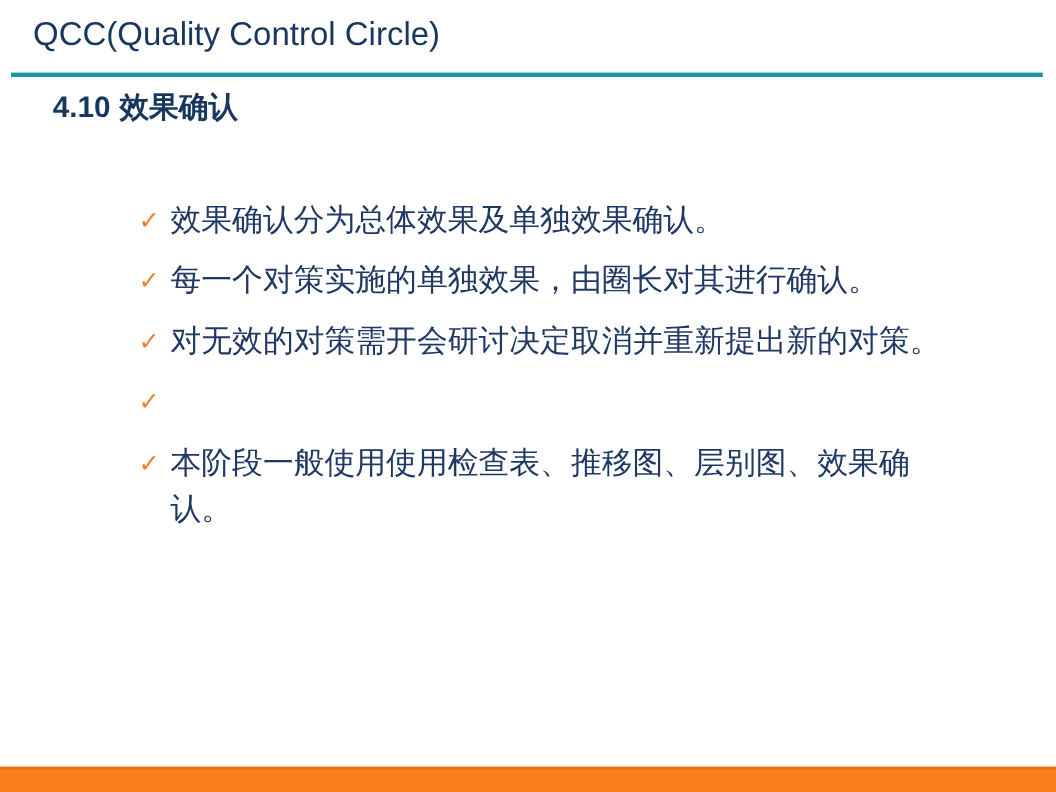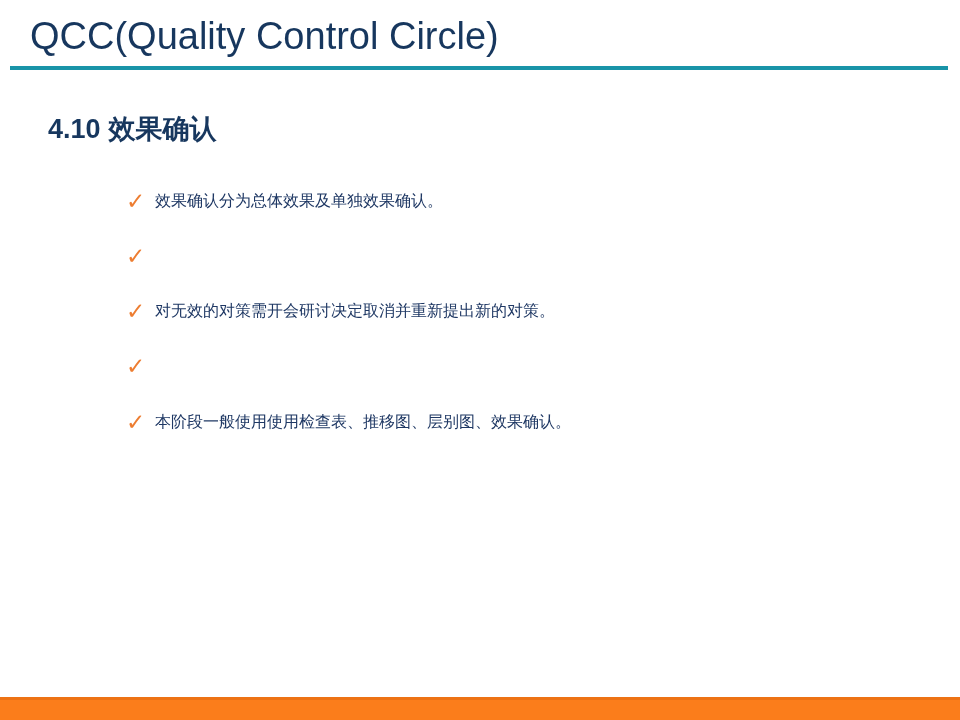--- a/index.html
+++ b/index.html
@@ -13,39 +13,39 @@
     height: 720px;
     background: #ffffff;
     overflow: hidden;
     font-family: "Liberation Sans", sans-serif;
   }
   .slide-title {
     position: absolute;
     left: 30px;
     top: 17px;
     font-family: "Liberation Sans", sans-serif;
-    font-size: 38px;
+    font-size: 30px;
     font-weight: 400;
     letter-spacing: 0px;
     color: #17375E;
     white-space: nowrap;
     line-height: 1;
   }
   .title-rule {
     position: absolute;
     left: 10px;
     top: 66px;
     width: 938px;
     height: 4px;
     background: #1994A8;
   }
   .section-heading {
     position: absolute;
     left: 48px;
-    top: 112px;
+    top: 80px;
     color: #17375E;
     font-size: 27px;
     font-weight: 700;
     line-height: 34px;
     white-space: nowrap;
   }
   .section-heading .num {
     font-family: "Liberation Sans", sans-serif;
   }
   .section-heading .cn {
@@ -66,21 +66,21 @@
   .bullet:last-child { margin-bottom: 0; }
   .bullet .check {
     flex: 0 0 29px;
     color: #ED7D31;
     font-size: 23px;
     line-height: 42px;
     font-family: "DejaVu Sans", sans-serif;
   }
   .bullet .btext {
     font-family: "Liberation Serif", serif;
-    font-size: 16px;
+    font-size: 28px;
     line-height: 42px;
     color: #1F3864;
   }
   .bullet .btext .qcc {
     font-family: "Liberation Sans", sans-serif;
     font-weight: 700;
   }
   .bullet-4-extra-gap { margin-bottom: 14px; }
   .bottom-bar {
     position: absolute;
@@ -108,20 +108,21 @@
 
   <div class="bullets">
 
     <div class="bullet">
       <span class="check">✓</span>
       <span class="btext">效果确认分为总体效果及单独效果确认。</span>
     </div>
 
     <div class="bullet">
       <span class="check">✓</span>
+      <span class="btext">每一个对策实施的单独效果，由圈长对其进行确认。</span>
     </div>
 
     <div class="bullet">
       <span class="check">✓</span>
       <span class="btext">对无效的对策需开会研讨决定取消并重新提出新的对策。</span>
     </div>
 
     <div class="bullet bullet-4-extra-gap">
       <span class="check">✓</span>
       <span class="btext">

